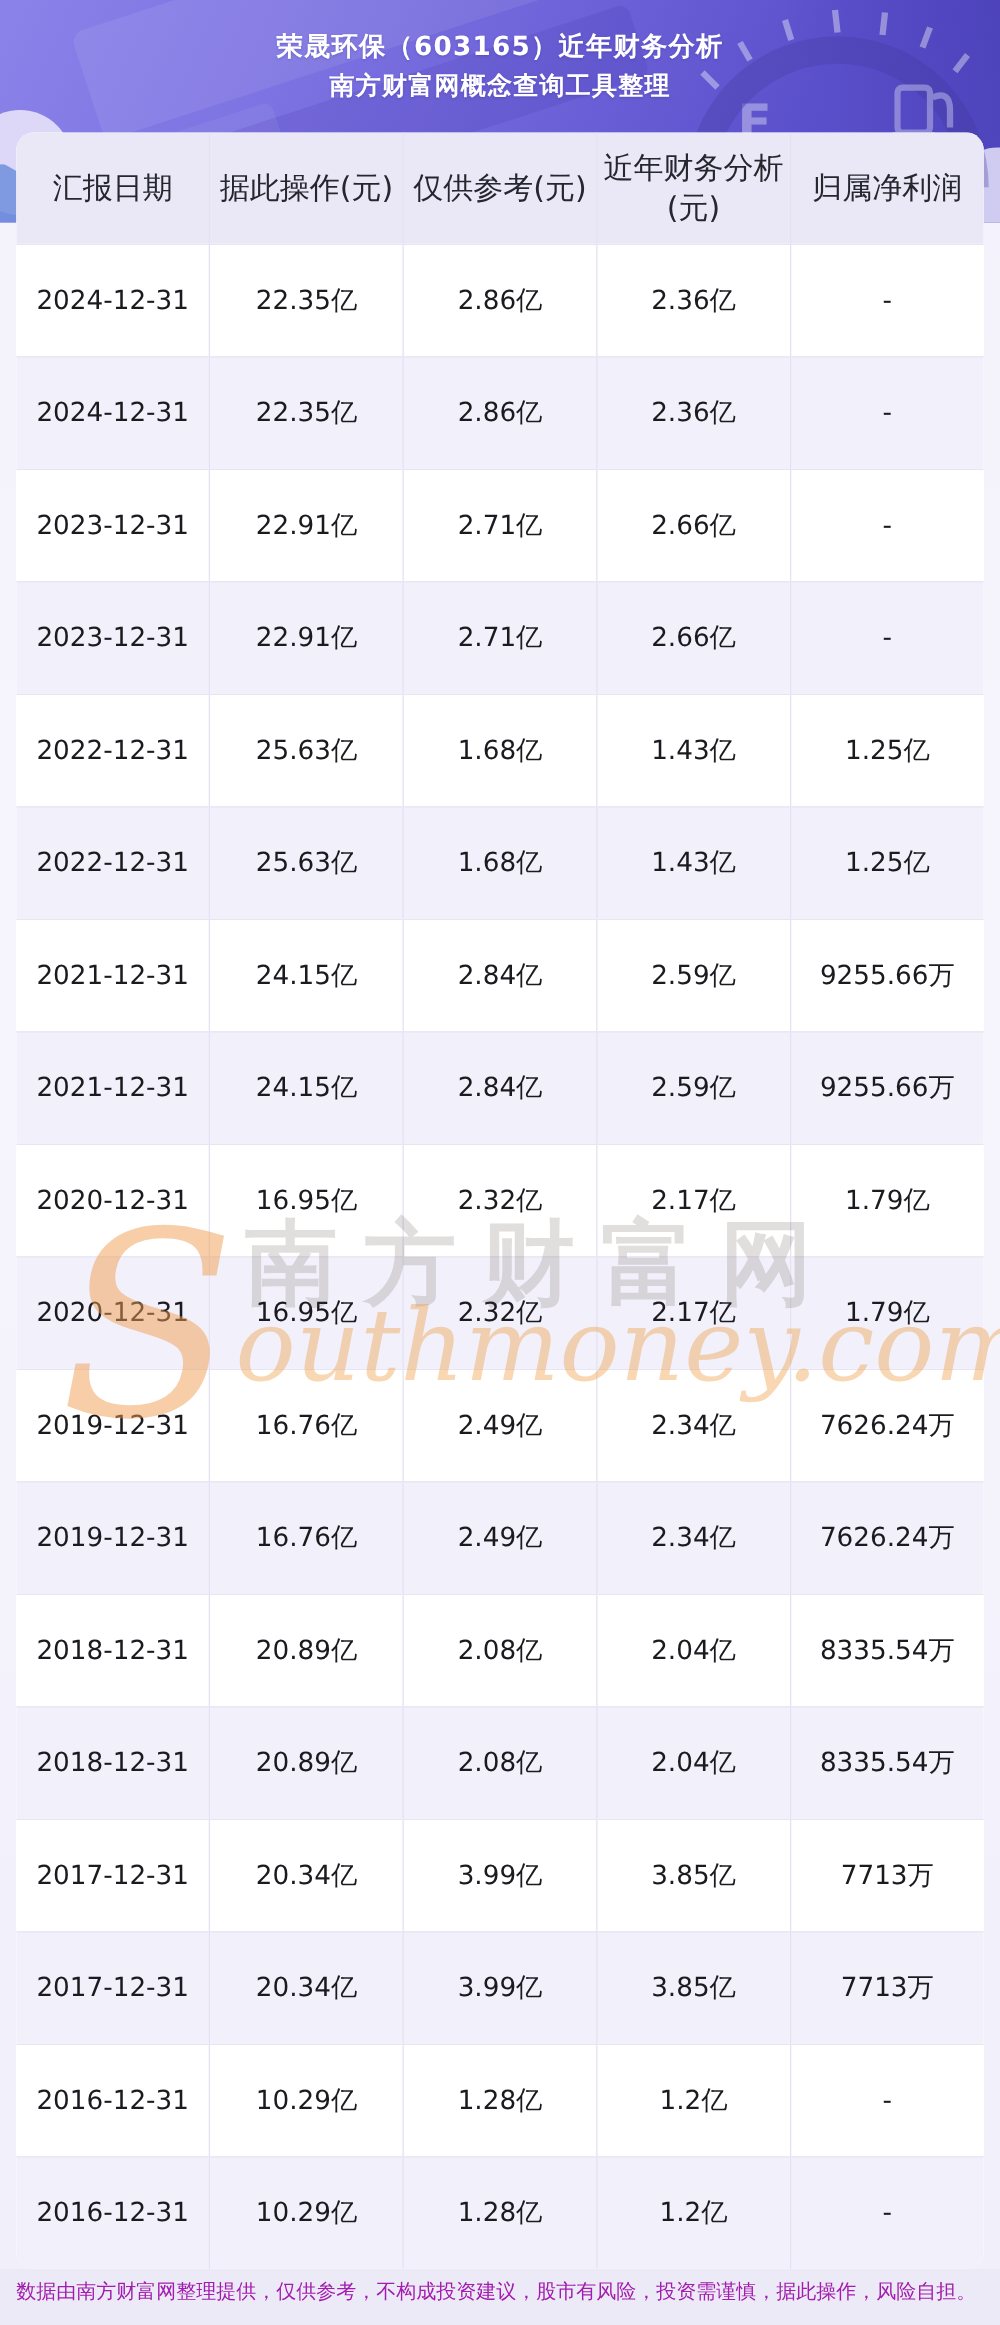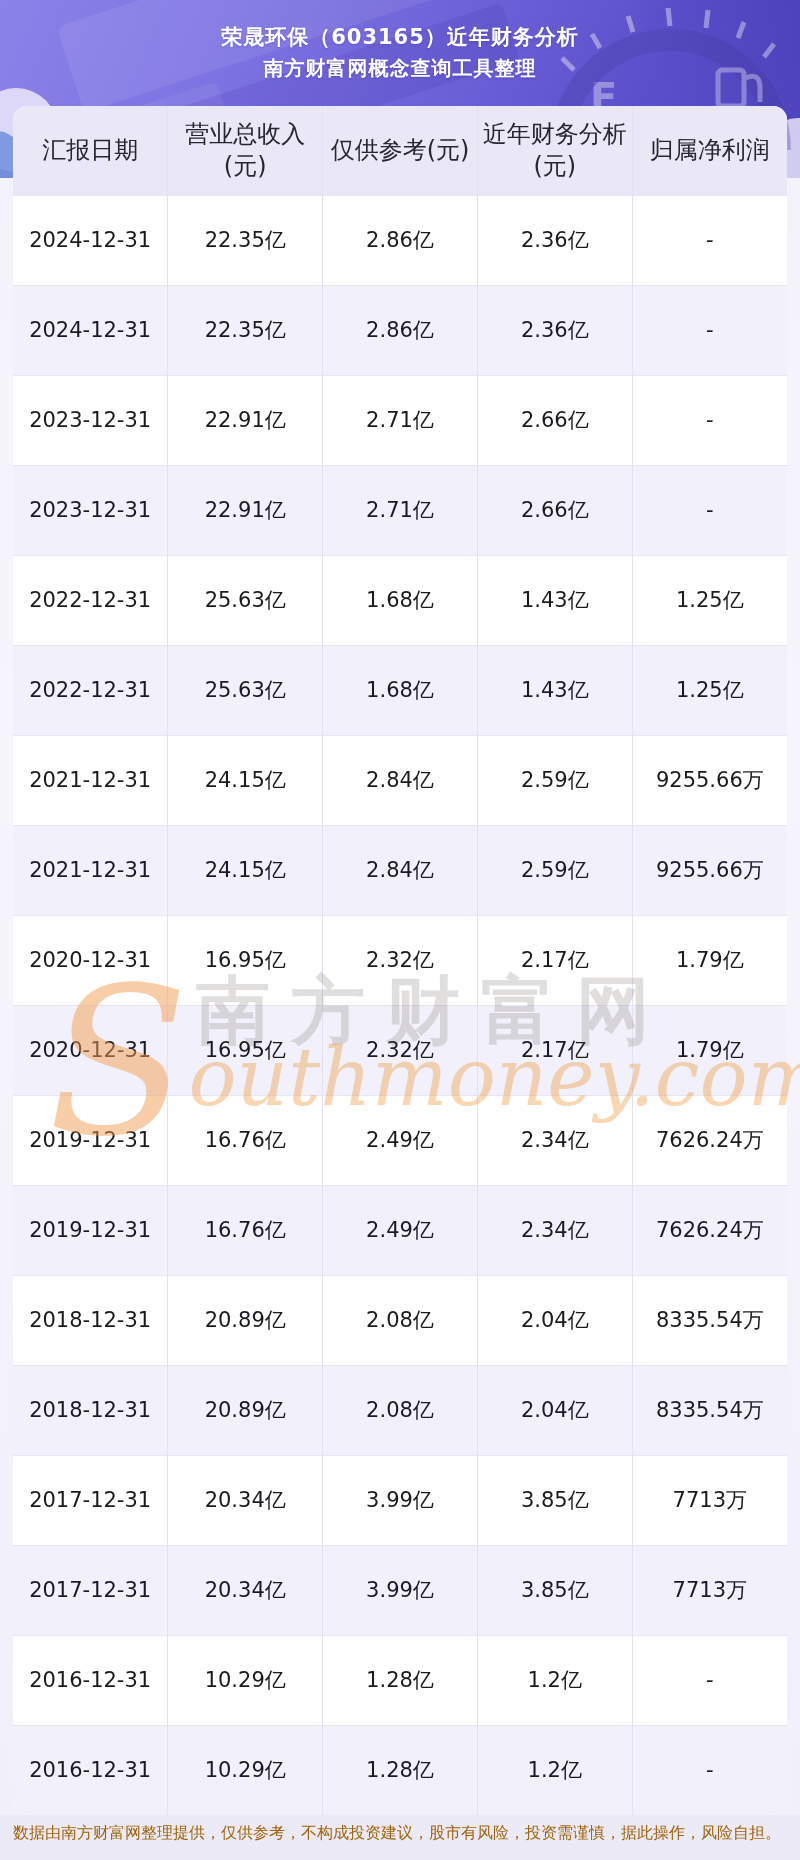--- a/index.html
+++ b/index.html
@@ -115,21 +115,21 @@
   }
 
   
   .footer {
     position: absolute;
     left: 0; top: 1815px;
     width: 800px; height: 45px;
     background: #eceaf6;
     display: flex; align-items: center;
     padding-left: 13px; padding-bottom: 8px;
-    font-size: 16px; color: #a16207;
+    font-size: 16px; color: #a21caf;
     letter-spacing: 0px;
     z-index: 2;
     white-space: nowrap; overflow: hidden;
   }
 </style>
 </head>
 <body>
 
 <div class="page">
 
@@ -165,21 +165,21 @@
       <div class="hero-title">荣晟环保（603165）近年财务分析</div>
       <div class="hero-subtitle">南方财富网概念查询工具整理</div>
     </div>
   </div>
 
   <div class="table-card">
     <table>
       <thead>
         <tr id="thead-row">
             <th>汇报日期</th>
-            <th>营业总收入(元)</th>
+            <th>据此操作(元)</th>
             <th>仅供参考(元)</th>
             <th>近年财务分析(元)</th>
             <th>归属净利润</th>
           </tr>
       </thead>
       <tbody id="tbody">
           <tr>
             <td>2024-12-31</td>
             <td>22.35亿</td>
             <td>2.86亿</td>

